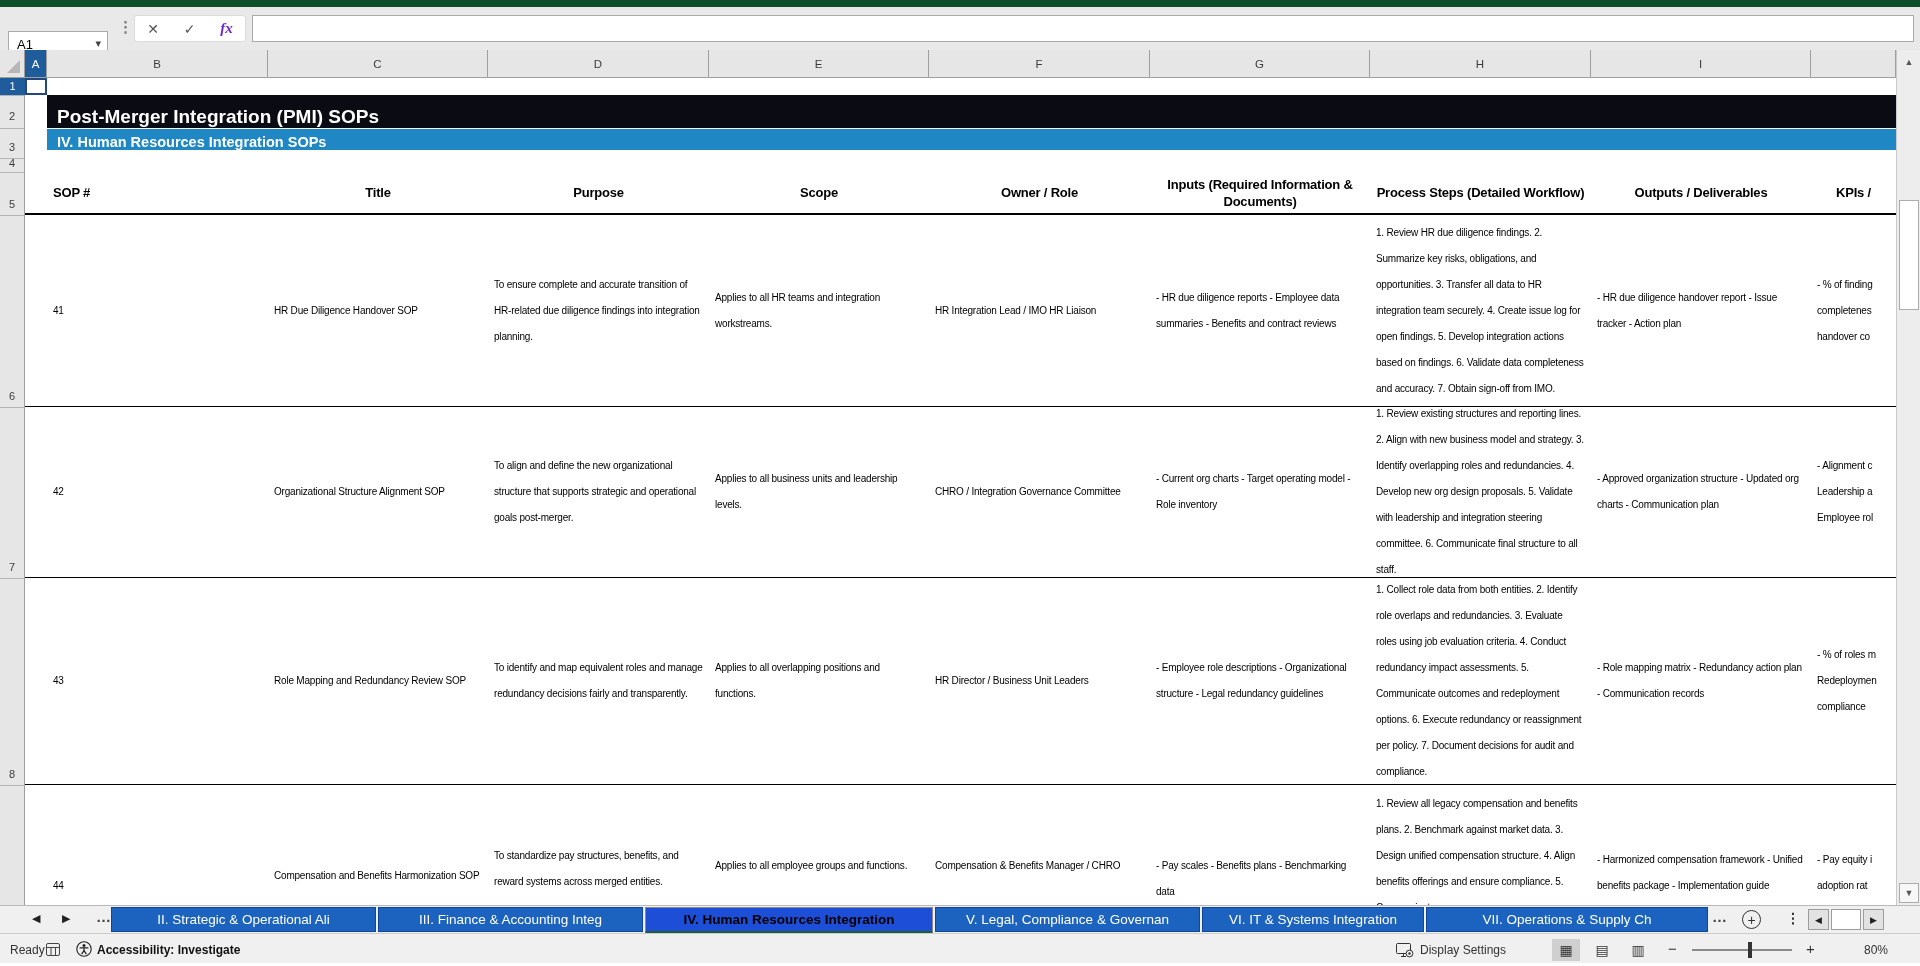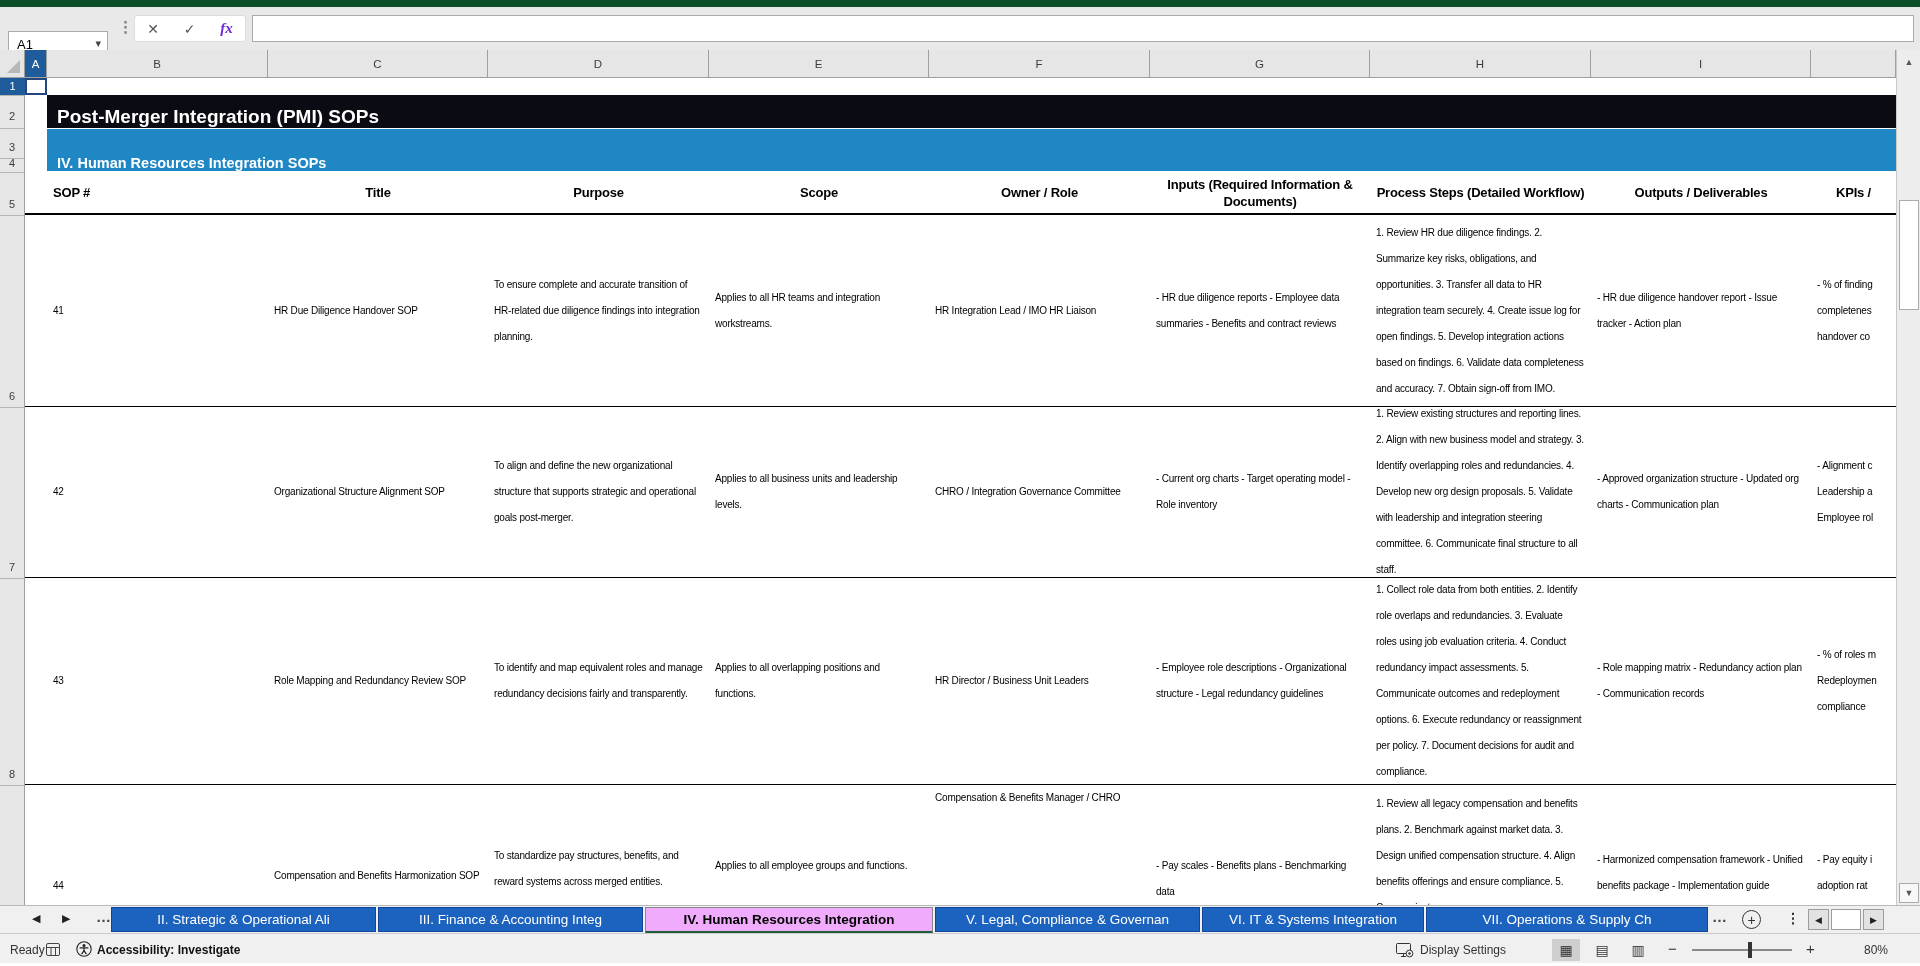--- a/index.html
+++ b/index.html
@@ -38,56 +38,56 @@
        border-right:1px solid #9f9f9f;}
   .glabel{position:absolute;left:0;width:24px;text-align:center;font-size:11px;color:#3c3c3c;}
   .glabel.sel{background:#1e5c9b;color:#fff;left:0;top:0;width:25px;height:17px;line-height:17px;}
   .gline{position:absolute;left:0;width:24px;height:1px;background:#b5b5b5;}
   
   .grid{position:absolute;left:25px;top:78px;width:1871px;height:827px;background:#fff;overflow:hidden;}
   .a1cell{position:absolute;left:0;top:0;width:22px;height:17px;background:#fff;border:2px solid #26477d;}
   .banner{position:absolute;left:22px;width:1849px;display:flex;align-items:flex-end;
        color:#fff;font-weight:bold;padding-left:10px;}
   .banner.black{top:17px;height:33px;font-size:19px;}
-  .banner.blue{top:51px;height:42px;font-size:14.5px;}
+  .banner.blue{top:51px;height:21px;font-size:14.5px;}
   .trow{position:absolute;left:0;width:1871px;overflow:hidden;}
   .hrow{top:94px;height:43px;border-bottom:2.5px solid #000;}
   .r6{top:137px;height:192px;border-bottom:1px solid #000;}
   .r7{top:329px;height:171px;border-bottom:1px solid #000;}
   .r8{top:500px;height:207px;border-bottom:1px solid #000;}
   .r9{top:707px;height:120px;}
   .cell{position:absolute;top:0;bottom:0;display:flex;align-items:center;overflow:hidden;padding:0 6px;}
   .tx{width:100%;font-size:10px;line-height:26px;letter-spacing:-0.2px;}
   .hrow .tx{font-weight:bold;font-size:13px;line-height:17px;text-align:center;letter-spacing:-0.2px;}
   .hrow .cB .tx{text-align:left;}
   .pre{white-space:pre;}.cB{left:22px;width:221px}.cC{left:243px;width:220px}
   .cD{left:463px;width:221px}.cE{left:684px;width:220px}.cF{left:904px;width:221px}
   .cG{left:1125px;width:220px}.cH{left:1345px;width:221px}.cI{left:1566px;width:220px}
   .cJ{left:1786px;width:85px}
   .r9 .cell{align-items:flex-start;}
   .r9 .cB .tx{margin-top:88px}.r9 .cC .tx{margin-top:78px}.r9 .cD .tx{margin-top:58px}
-  .r9 .cE .tx{margin-top:68px}.r9 .cF .tx{}.r9 .cG .tx{margin-top:68px}
+  .r9 .cE .tx{margin-top:68px}.r9 .cF .tx{margin-top:68px}.r9 .cG .tx{margin-top:68px}
   .r9 .cH .tx{margin-top:6px}.r9 .cI .tx{margin-top:62px}.r9 .cJ .tx{margin-top:62px}
   
   .vscroll{position:absolute;left:1896px;top:50px;width:24px;height:855px;background:#ededed;
        border-left:1px solid #c9c9c9;}
   .vs-btn{position:absolute;left:2px;width:20px;height:20px;color:#555;font-size:9px;
        display:flex;align-items:center;justify-content:center;}
   .vs-up{top:2px;}
   .vs-down{bottom:2px;border:1px solid #ababab;background:#f7f7f7;}
   .vs-thumb{position:absolute;left:2px;top:150px;width:20px;height:110px;background:#fff;border:1px solid #ababab;}
   
   .tabstrip{position:absolute;left:0;top:905px;width:1920px;height:28px;background:#f0f0f0;
        border-top:1px solid #b9b9b9;}
   .tnav{position:absolute;top:6px;font-size:11px;color:#222;}
   .tdots{position:absolute;top:2px;font-size:15px;color:#444;font-weight:bold;}
   .tab{position:absolute;top:1px;height:25px;display:flex;align-items:center;justify-content:center;
        font-size:13.5px;white-space:nowrap;overflow:hidden;padding:0 8px;}
   .tab.blue{background:#1b63be;color:#fff;border:1px solid #11459c;}
-  .tab.active{background:#f0abfc;color:#000;font-weight:bold;border:1px solid #8a8a8a;
+  .tab.active{background:#1d4ed8;color:#000;font-weight:bold;border:1px solid #8a8a8a;
        border-bottom:3px solid #1e5e38;height:27px;}
   .addbtn{position:absolute;top:4px;width:19px;height:19px;border:1.5px solid #333;border-radius:50%;
        display:flex;align-items:center;justify-content:center;font-size:14px;color:#333;}
   .kebab{position:absolute;top:4px;font-size:14px;color:#333;font-weight:bold;}
   .mini-btn{position:absolute;top:3px;width:21px;height:21px;background:#e2e2e2;border:1px solid #9c9c9c;
        display:flex;align-items:center;justify-content:center;font-size:9px;color:#222;}
   .mini-thumb{position:absolute;top:3px;width:30px;height:21px;background:#fff;border:1px solid #9c9c9c;}
   
   .statusbar{position:absolute;left:0;top:933px;width:1920px;height:30px;background:#f0f0f0;
        border-top:1px solid #cccccc;font-size:12px;color:#333;}

